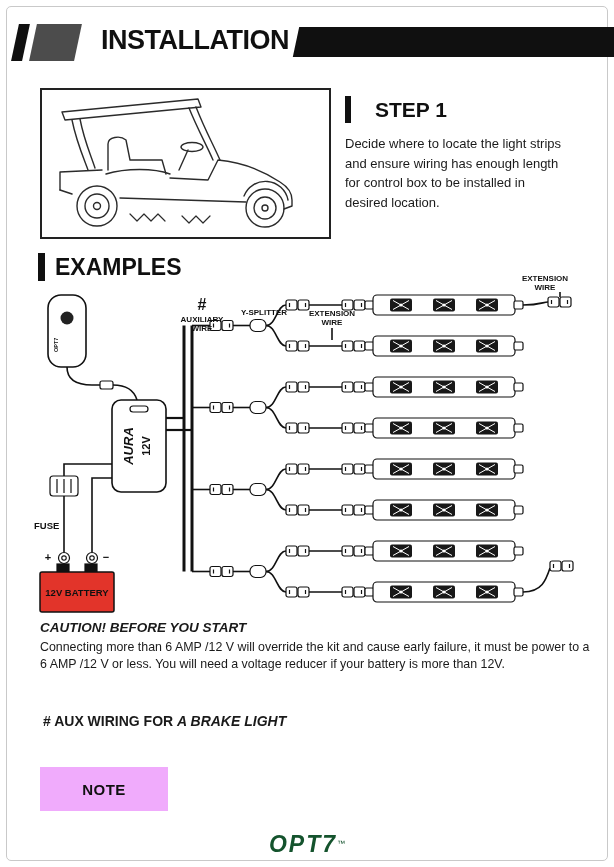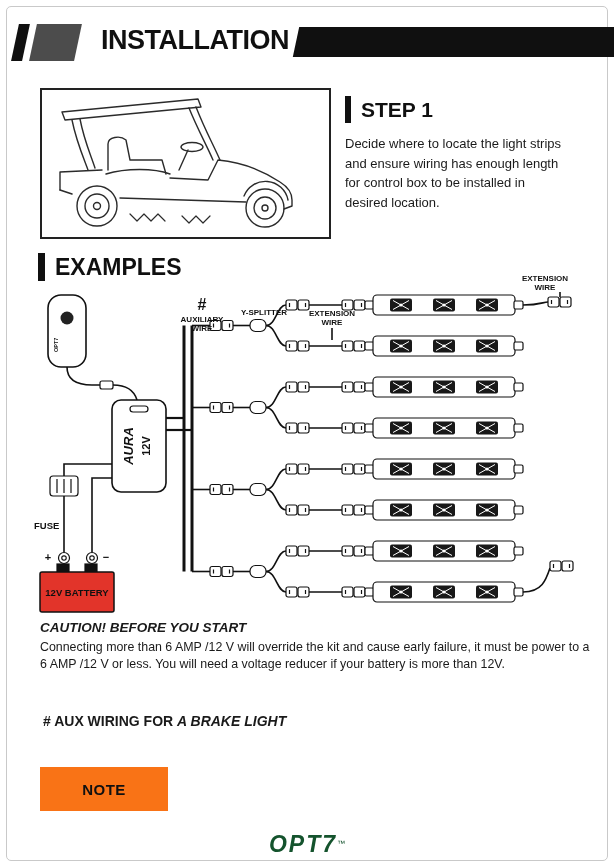--- a/index.html
+++ b/index.html
@@ -13,21 +13,21 @@
   .hdr-tick  { position:absolute; left:15px; top:24px; width:11px; height:37px; background:#101010; transform:skewX(-12deg); }
   .hdr-block { position:absolute; left:33px; top:24px; width:45px; height:37px; background:#4c4c4c; transform:skewX(-12deg); }
   .hdr-title { position:absolute; left:101px; top:25px; margin:0; font-size:27px; font-weight:bold; letter-spacing:-0.5px; color:#101010; }
   .hdr-bar   { position:absolute; left:296px; top:27px; width:330px; height:30px; background:#101010; transform:skewX(-12deg); }
 
   
   .cart-box { position:absolute; left:40px; top:88px; width:291px; height:151px; border:2px solid #222; box-sizing:border-box; background:#fff; }
   .cart-box svg { width:100%; height:100%; display:block; }
 
   
-  .step1-head { position:absolute; left:345px; top:96px; display:flex; align-items:center; gap:10px;text-align:center; }
+  .step1-head { position:absolute; left:345px; top:96px; display:flex; align-items:center; gap:24px;text-align:center; }
   .vbar  { width:6px;  height:27px; background:#101010; }
   .vbar2 { width:7px;  height:28px; background:#101010; }
   .step1-head h2 { margin:0; font-size:21px; font-weight:bold; color:#101010; }
   .step1-body { position:absolute; left:345px; top:134px; width:224px; margin:0; font-size:13px; line-height:1.5; }
 
   
   .examples-head { position:absolute; left:38px; top:253px; display:flex; align-items:flex-end; gap:10px; }
   .examples-head h2 { margin:0; font-size:23px; font-weight:bold; color:#101010; }
 
   
@@ -43,21 +43,21 @@
   .body-p { position:absolute; left:40px; width:554px; margin:0; font-size:12.4px; line-height:1.34; }
   .p1 { top:639px; }
   .p2 { top:677px; }
   .aux-title { position:absolute; left:40px; top:710px; margin:3px; font-size:14px; font-weight:bold; }
   .aux-title .emph { font-style:italic; }
   .aux-body { position:absolute; left:40px; top:729px; width:500px; margin:0; font-size:12.4px; line-height:1.35; }
   .aux-body .emph { font-weight:bold; font-style:italic; }
 
   
   .note-box { position:absolute; left:40px; top:767px; width:560px; height:44px; display:flex; }
-  .note-label { width:128px; background:#f97316; border-right:2px solid #fff; display:flex; align-items:center; justify-content:center; font-weight:bold; font-size:15px; letter-spacing:0.5px; color:#101010; }
+  .note-label { width:128px; background:#f0abfc; border-right:2px solid #fff; display:flex; align-items:center; justify-content:center; font-weight:bold; font-size:15px; letter-spacing:0.5px; color:#101010; }
   .note-body { flex:1; background:#b4b4b4; display:flex; align-items:center; padding:0 14px; font-size:12.4px; line-height:1.35; color:#141414; }
 
   
   .footer { position:absolute; left:0; top:831px; width:100%; text-align:center; color:#14532d; }
   .logo { display:inline-block; font-size:23px; font-weight:bold; font-style:italic; letter-spacing:2px; }
   .tm { font-size:8px; vertical-align:super; }
 </style>
 </head>
 <body>
 

